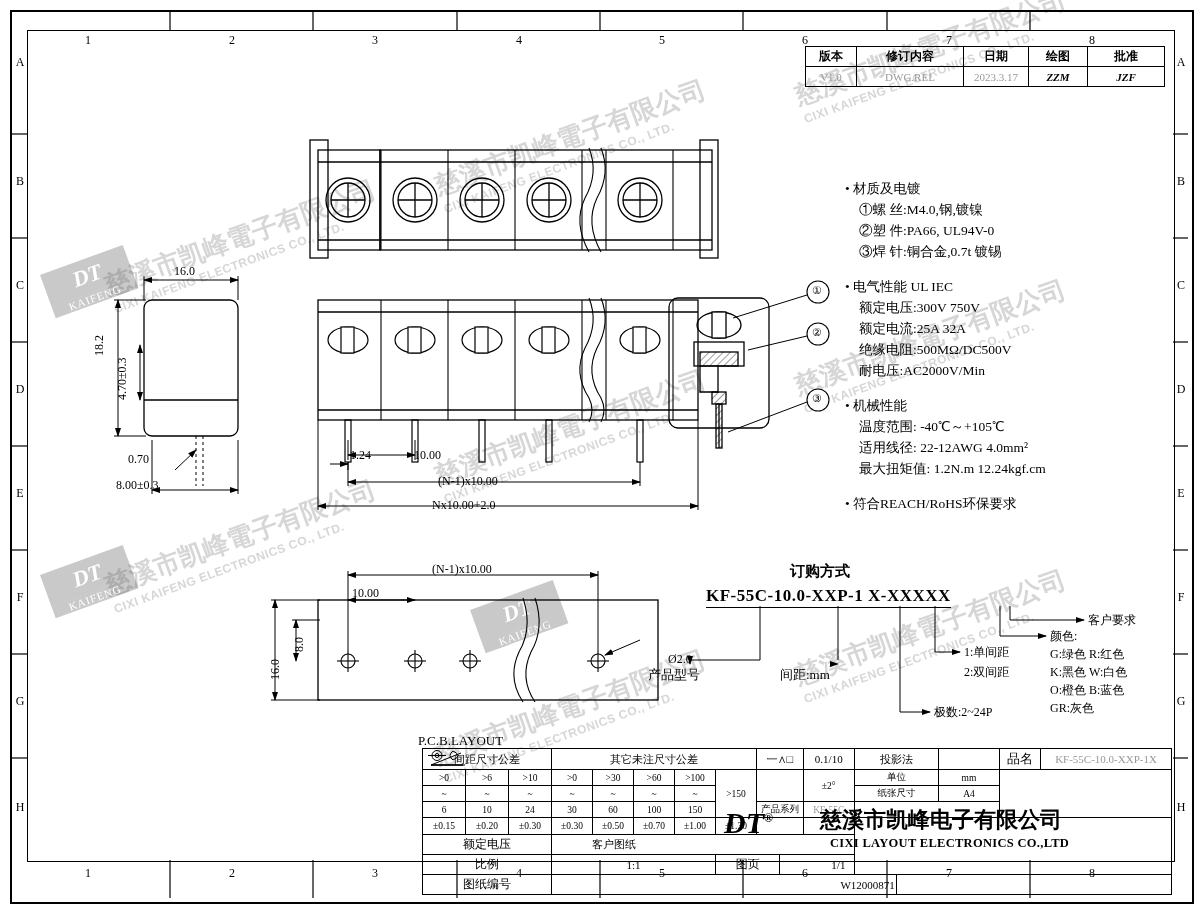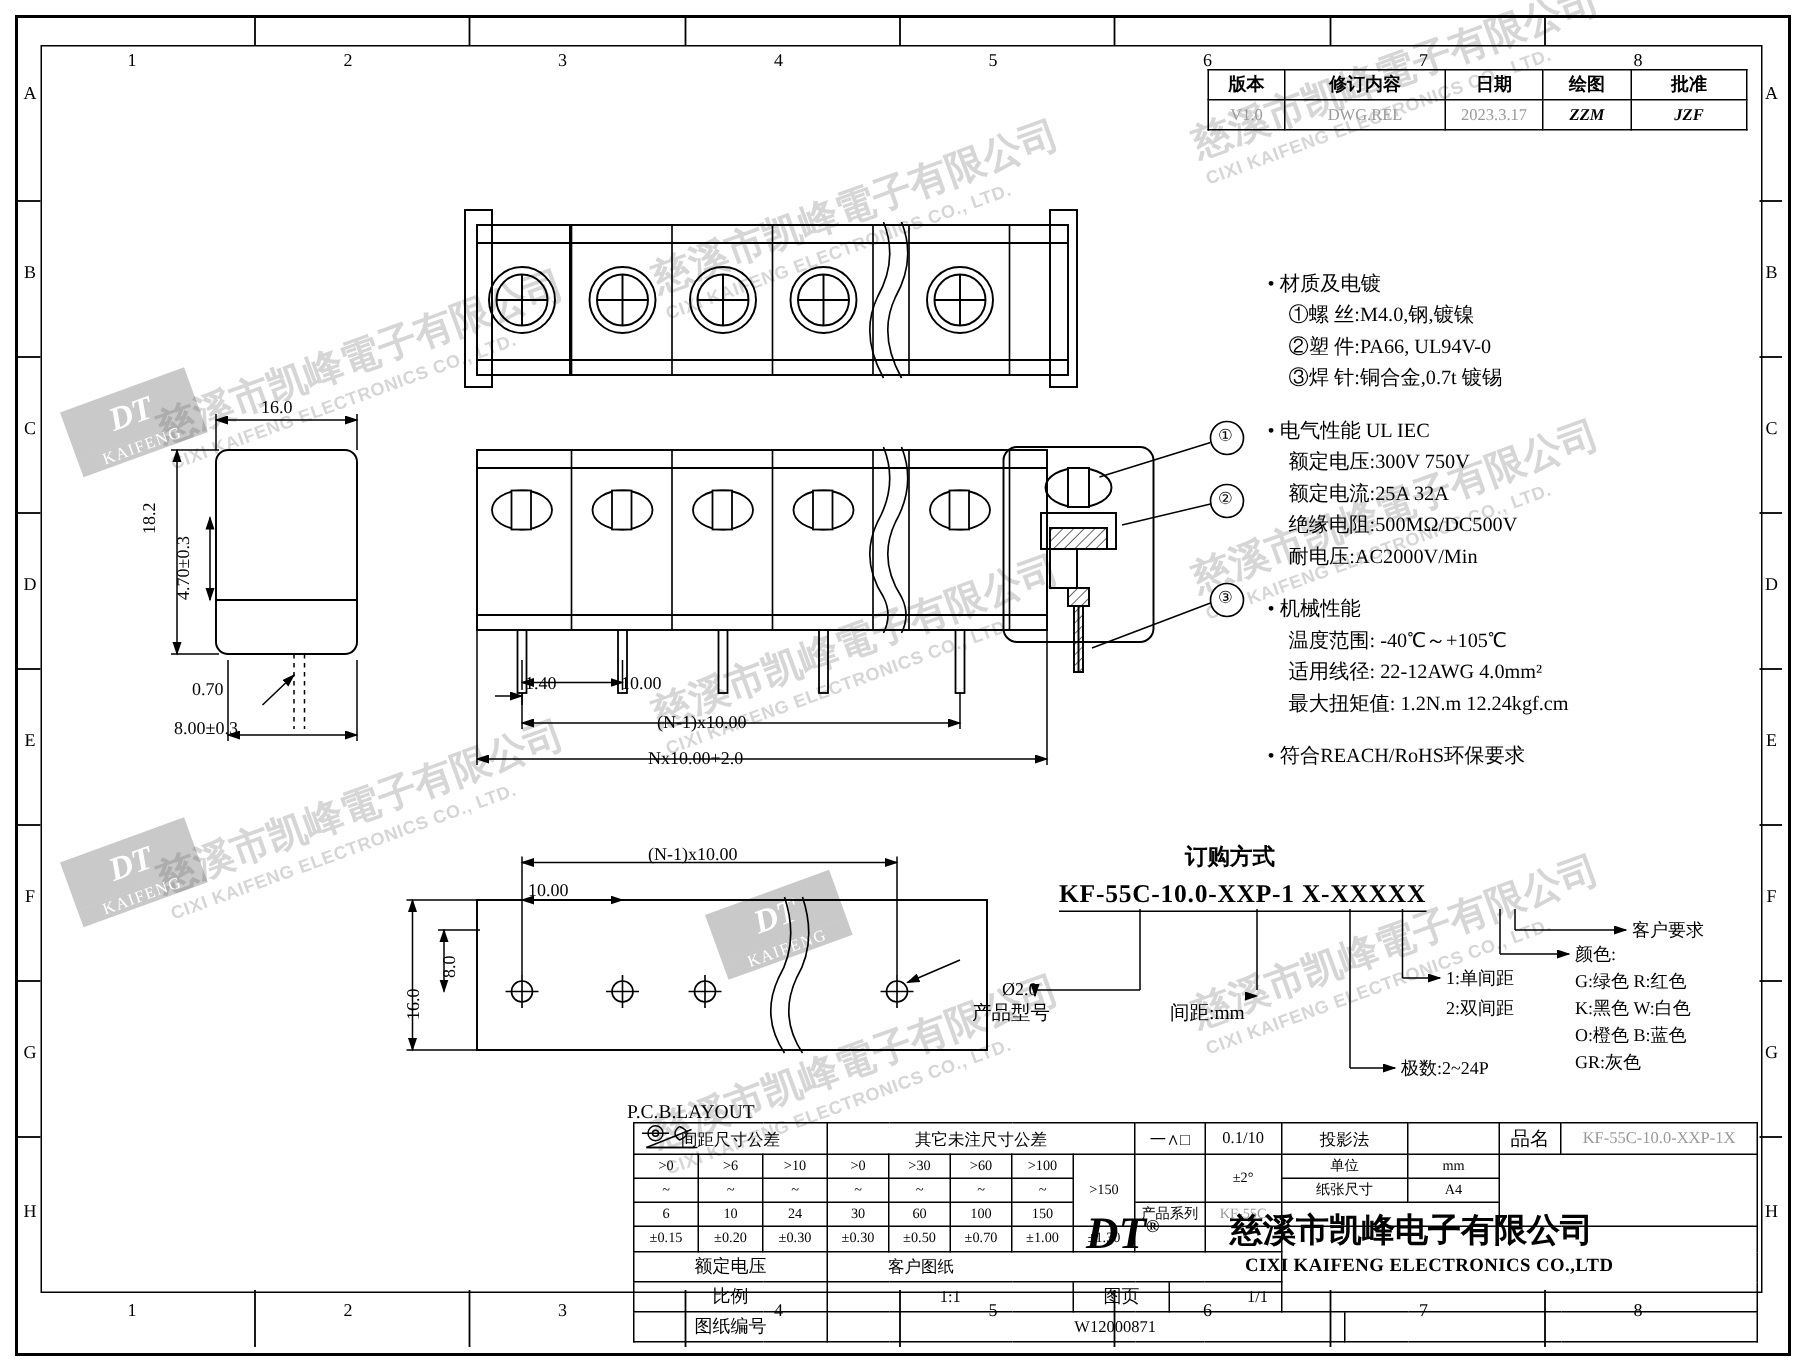--- a/index.html
+++ b/index.html
@@ -419,21 +419,21 @@
       <line x1="838" y1="664" x2="838" y2="664" marker-end="url(#ah)"></line>
     </g>
   </svg>
 
   <div class="dim" style="left:174px;top:264px;">16.0</div>
   <div class="dim" style="left:92px;top:356px;transform:rotate(-90deg);transform-origin:left top;">18.2</div>
   <div class="dim" style="left:115px;top:400px;transform:rotate(-90deg);transform-origin:left top;">4.70±0.3</div>
   <div class="dim" style="left:128px;top:452px;">0.70</div>
   <div class="dim" style="left:116px;top:478px;">8.00±0.3</div>
 
-  <div class="dim" style="left:350px;top:448px;">1.40</div>
+  <div class="dim" style="left:350px;top:448px;">1.24</div>
   <div class="dim" style="left:414px;top:448px;">10.00</div>
   <div class="dim" style="left:438px;top:474px;">(N-1)x10.00</div>
   <div class="dim" style="left:432px;top:498px;">Nx10.00+2.0</div>
 
   <div class="dim" style="left:432px;top:562px;">(N-1)x10.00</div>
   <div class="dim" style="left:352px;top:586px;">10.00</div>
   <div class="dim" style="left:292px;top:652px;transform:rotate(-90deg);transform-origin:left top;">8.0</div>
   <div class="dim" style="left:268px;top:680px;transform:rotate(-90deg);transform-origin:left top;">16.0</div>
   <div class="dim" style="left:640px;top:652px;margin-left:28px;">Ø2.0</div>
   <div class="pcblabel">P.C.B.LAYOUT</div>
@@ -559,26 +559,26 @@
         <td colspan="9" style="font-size:11px;text-align:left;padding-left:40px;">客户图纸</td>
       </tr>
       <tr>
         <td colspan="3" style="height:17px;font-size:12px;">比例</td>
         <td colspan="4" style="font-size:11px;">1:1</td>
         <td colspan="2" style="font-size:12px;">图页</td>
         <td colspan="3" style="font-size:11px;">1/1</td>
       </tr>
       <tr>
         <td colspan="3" style="height:17px;font-size:12px;">图纸编号</td>
-        <td colspan="9" style="font-size:11px;text-align:center;padding-left:40px;">W12000871</td>
+        <td colspan="9" style="font-size:11px;text-align:right;padding-left:40px;">W12000871</td>
         <td colspan="5" style="border:1px solid #000;"></td>
       </tr>
     </tbody>
       </table>
   </div>
 
   <div class="logoDT">
     <span>DT</span><span style="font-size:12px;vertical-align:super;">®</span>
   </div>
   <div class="company">慈溪市凯峰电子有限公司</div>
-  <div class="company2">CIXI KAIFENG ELECTRONICS CO.,LTD</div>
+  <div class="company2">CIXI LAYOUT ELECTRONICS CO.,LTD</div>
 
 </div>
 
 </body></html>

